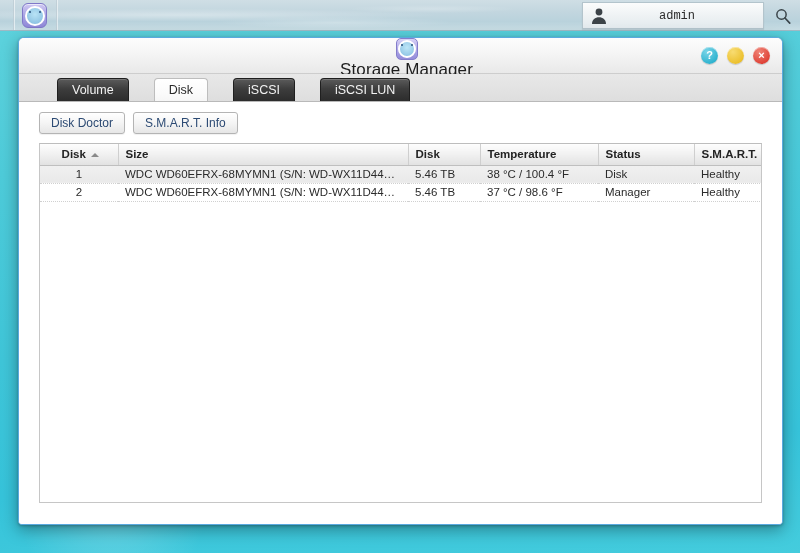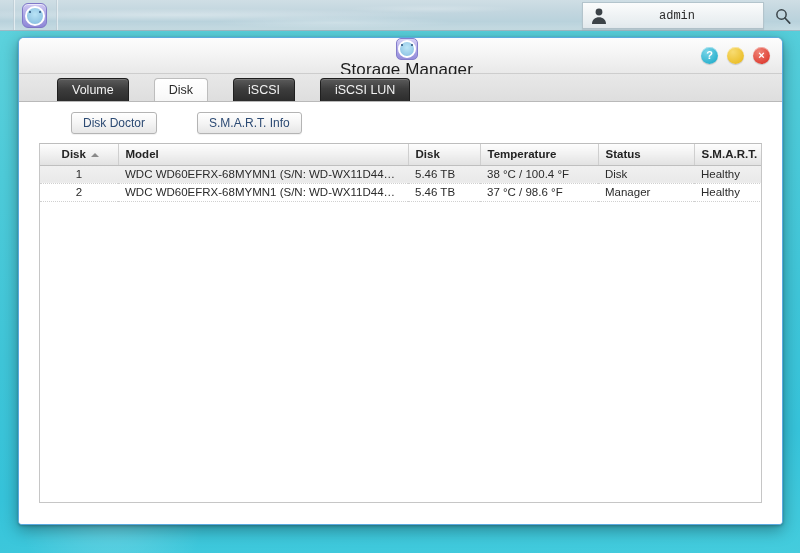--- a/index.html
+++ b/index.html
@@ -257,21 +257,20 @@
     display: flex;
     align-items: center;
     font-size: 12px;
     color: #2c4a73;
     background: linear-gradient(180deg, #ffffff 0%, #f4f4f4 52%, #e6e6e6 100%);
     border: 1px solid #b4b4b4;
     border-radius: 3px;
     box-sizing: border-box;
     box-shadow: inset 0 1px 0 #ffffff, 0 1px 1px rgba(0,0,0,0.06);
     white-space: nowrap;
-    margin-left: 32px;
   }
 
   
   #grid-wrap {
     margin: 0 20px;
     border: 1px solid #c6c6c6;
     border-top: 1px solid #bdbdbd;
     box-sizing: border-box;
     height: 360px;
     background: #ffffff;
@@ -398,21 +397,21 @@
             <col class="c-size">
           <col class="c-temp">
             <col class="c-status">
             <col class="c-smart">
         </colgroup>
         <thead>
           <tr>
             <th class="num">
               <span>Disk</span><span class="sort-arrow"></span>
             </th>
-            <th>Model</th>
+            <th>Size</th>
             <th>Disk</th>
             <th>Temperature</th>
             <th>Status</th>
             <th>S.M.A.R.T.</th>
           </tr>
         </thead>
         <tbody>
           <tr class="row-selected">
             <td class="num">1</td>
             <td>WDC WD60EFRX-68MYMN1 (S/N: WD-WX11D4430851 )</td>

